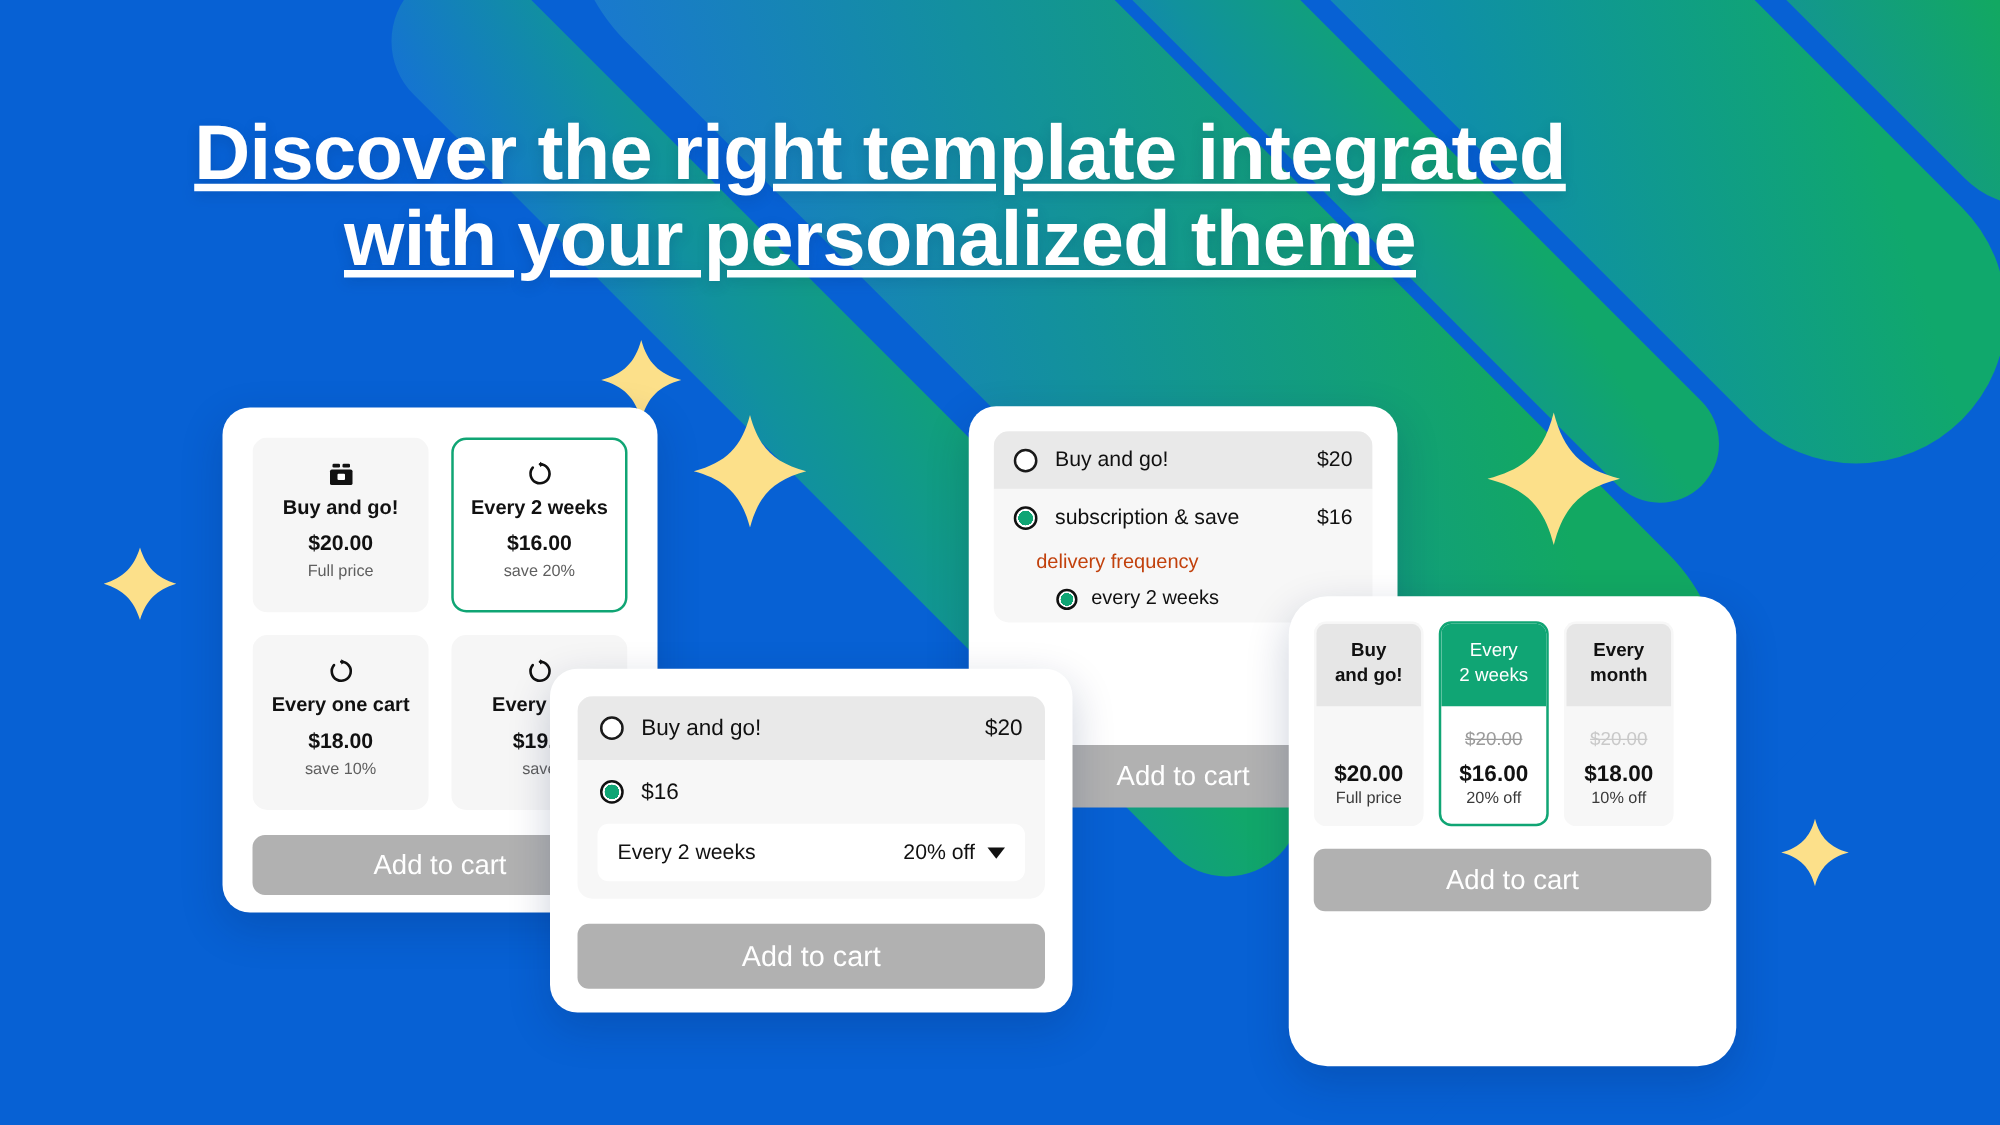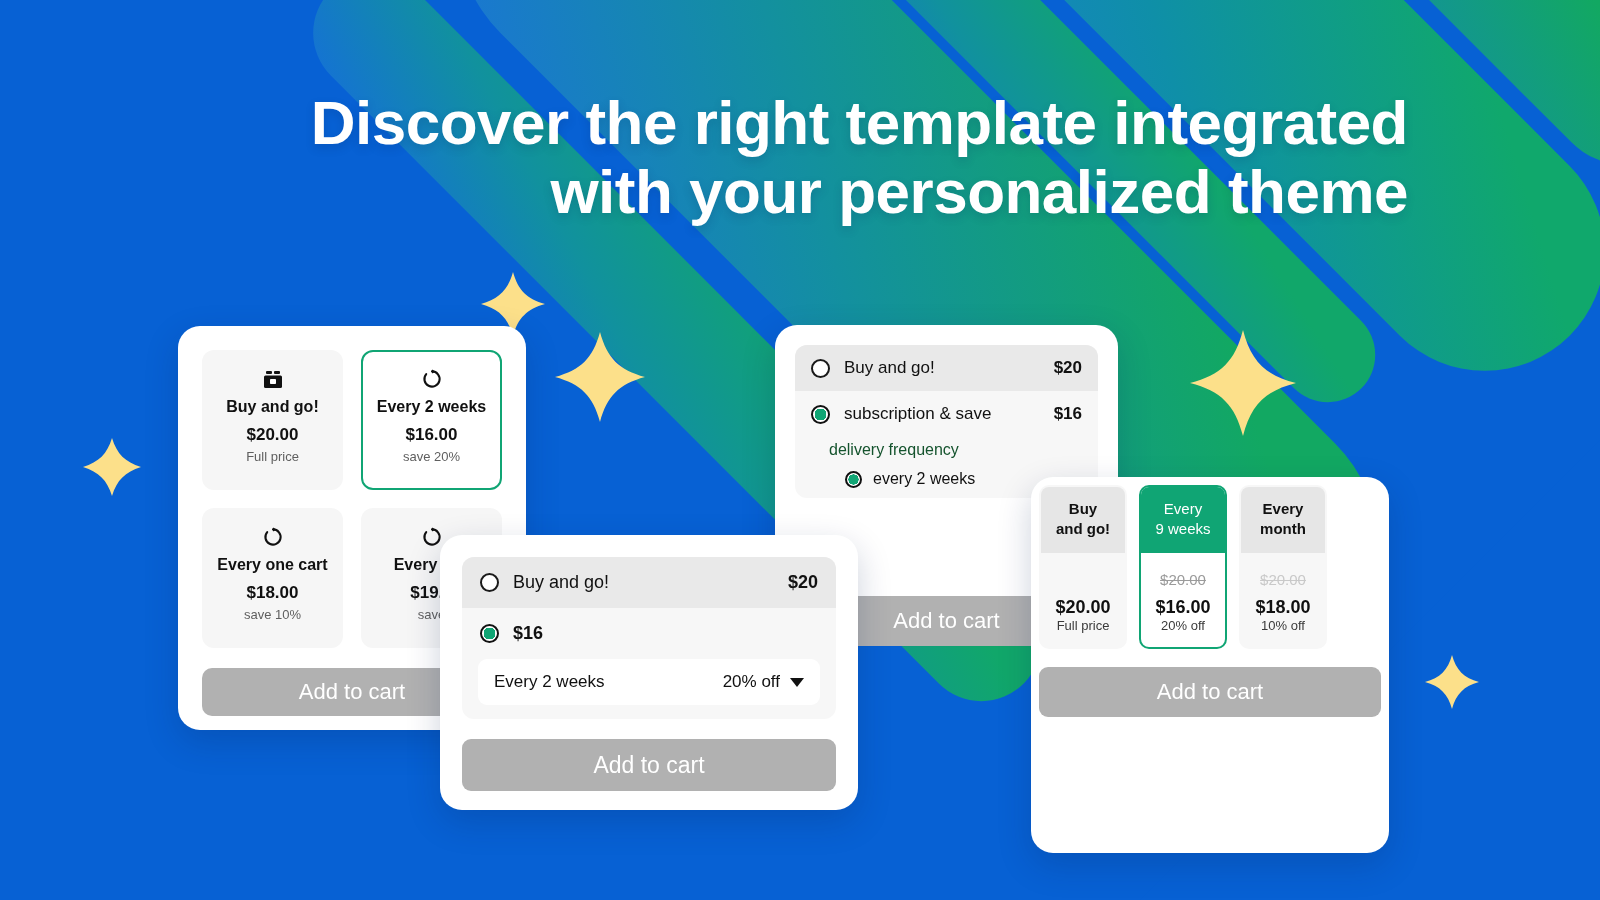--- a/index.html
+++ b/index.html
@@ -10,25 +10,26 @@
     position:relative;
   }
 
   
   #bg { position:absolute; inset:0; overflow:hidden; }
   #bg svg { display:block; width:1600px; height:900px; }
 
   
   .headline {
     position:absolute; top:88px; left:0; width:1408px;
-    text-align:right; color:#ffffff;
+    text-align:center; color:#ffffff;
     font-size:62px; font-weight:bold; line-height:1.12;
     letter-spacing:-0.5px;
     text-shadow:0 4px 10px rgba(0,40,90,0.18);
     z-index:5;
+    text-decoration:underline;
   }
   .headline .l2 { display:block; }
 
   
   .card {
     position:absolute;
     background:#ffffff;
     border-radius:22px;
     box-shadow:0 12px 34px rgba(0,30,80,0.20);
     z-index:10;
@@ -59,26 +60,26 @@
   .tile .t-price { font-size:17px; font-weight:bold; color:#111; margin-bottom:4px; }
   .tile .t-note { font-size:13px; color:#5f5f5f; }
   #card-grid .cta { margin-top:20px; height:48px; line-height:48px; }
 
   
   #card-radio { left:775px; top:325px; width:343px; height:277px; padding:20px 20px 0 20px; z-index:10; }
   .rlist { background:#F7F7F7; border-radius:12px; overflow:hidden; }
   .rrow { display:flex; align-items:center; padding:13px 16px; font-size:17px; color:#111; }
   .rrow.alt { background:#E9E9E9; }
   .rrow .lbl { flex:1; }
-  .rrow .amt { font-weight:bold; }
+  .rrow .amt { font-weight:normal; }
   .radio { width:19px; height:19px; border-radius:50%; border:2px solid #1a1a1a; margin-right:14px; flex:none; background:#fff; }
   .radio.on { border-color:#111; background:
       radial-gradient(circle at 50% 50%, #10A574 0 55%, #ffffff 56% 100%); }
   .radio.sm { width:17px; height:17px; }
-  .freq-title { font-size:16px; color:#14532d; padding:4px 0 8px 34px; }
+  .freq-title { font-size:16px; color:#c2410c; padding:4px 0 8px 34px; }
   .freq-row { display:flex; align-items:center; font-size:16px; color:#111; padding:3px 0 10px 50px; }
   .freq-row .radio { margin-right:11px; }
   .freq-row.plain { padding-left:78px; padding-bottom:14px; }
   #card-radio .cta { position:absolute; left:20px; bottom:-44px; width:303px; height:50px; line-height:50px; border-radius:8px; }
 
   
   #card-badge { left:440px; top:535px; width:418px; height:275px; padding:22px; z-index:13; }
   #card-badge .rlist { background:#F7F7F7; border-radius:12px; padding-bottom:14px; }
   #card-badge .rrow { padding:15px 18px; font-size:18px; }
   .tag {
@@ -93,21 +94,21 @@
   .dropdown {
     margin:0 16px; background:#ffffff; border-radius:9px;
     display:flex; align-items:center; padding:13px 16px; font-size:17px; color:#111;
   }
   .dropdown .dl { flex:1; }
   .dropdown .dr { margin-right:10px; }
   .caret { width:0; height:0; border-left:7px solid transparent; border-right:7px solid transparent; border-top:9px solid #111; }
   #card-badge .cta { margin-top:20px; height:52px; line-height:52px; border-radius:9px; font-size:23px; }
 
   
-  #card-cols { left:1031px; top:477px; width:358px; height:376px; padding:8px; z-index:12; }
+  #card-cols { left:1031px; top:477px; width:358px; height:376px; padding:20px; z-index:12;border-radius:31px; }
   .cols { display:flex; gap:12px; }
   .col { width:88px; border-radius:10px; overflow:hidden; background:#F7F7F7; border:2px solid transparent; display:flex; flex-direction:column; }
   .col.selected { background:#ffffff; border-color:#10A574; }
   .col .chead {
     background:#E6E6E6; color:#111; font-size:15px; font-weight:bold;
     text-align:center; padding:12px 4px; line-height:1.35; height:66px;
   }
   .col.selected .chead { background:#10A574; color:#ffffff; font-weight:normal; }
   .col .cbody { flex:1; display:flex; flex-direction:column; align-items:center; padding:18px 4px 14px 4px; }
   .col .old { font-size:15px; color:#9b9b9b; text-decoration:line-through; height:20px; }
@@ -309,21 +310,21 @@
       <div class="cbody">
         <div class="old"></div>
         <div class="new">$20.00</div>
         <div class="foot">Full price</div>
       </div>
     </div>
 
     <div class="col selected">
       <div class="chead">
         <span>Every</span><br>
-        <span>9 weeks</span>
+        <span>2 weeks</span>
       </div>
       <div class="cbody">
         <div class="old">$20.00</div>
         <div class="new">$16.00</div>
         <div class="foot">20% off</div>
       </div>
     </div>
 
     <div class="col">
       <div class="chead">

